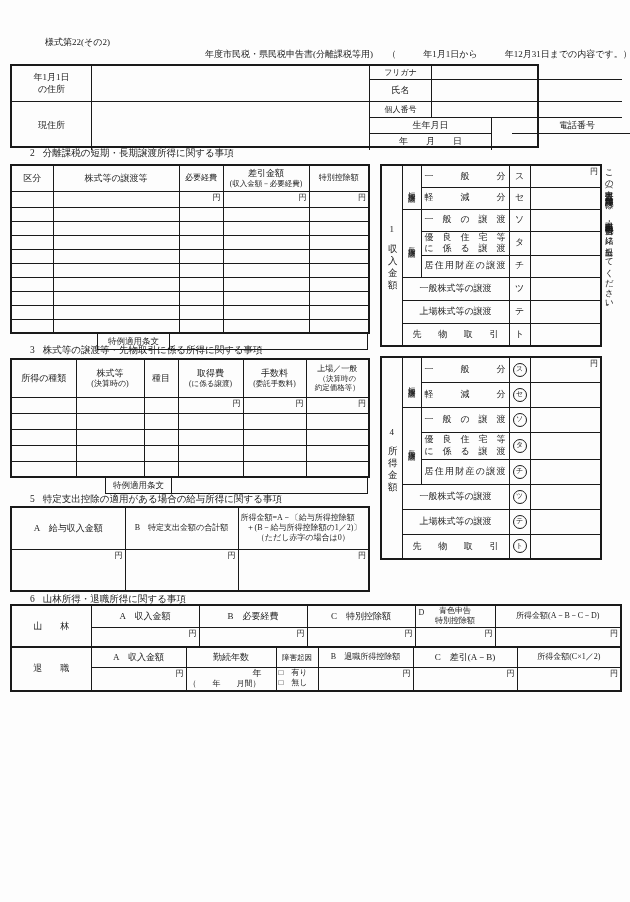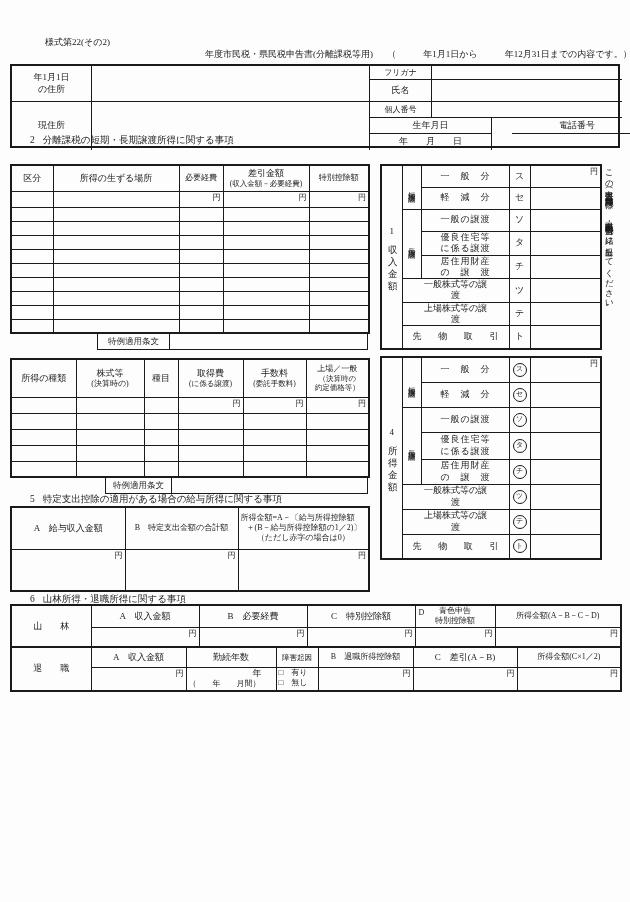--- a/index.html
+++ b/index.html
@@ -27,69 +27,69 @@
   .jst{text-align:justify;text-align-last:justify}
   .circ{display:inline-flex;width:12px;height:12px;border:1px solid #1a1a1a;border-radius:50%;
         align-items:center;justify-content:center;font-size:7px;line-height:1;background:#fdfdfd}
   .sidenote{writing-mode:vertical-rl;text-orientation:mixed;font-size:8.5px;letter-spacing:.5px;line-height:1.15}
   .tok{display:flex;box-sizing:border-box;border:1px solid #1a1a1a;border-top:none;background:#fdfdfd}
   .tok-label{border-right:1px solid #1a1a1a;display:flex;align-items:center;justify-content:center;
              font-size:8.5px;box-sizing:border-box;white-space:nowrap}
   .tok-value{flex:1}
   .vnum{font-size:9px}
   .vcell{text-align:center;padding:4px 0}
-  .itm{padding:0 19px}
+  .itm{padding:0 3px}
 </style>
 </head>
 <body>
 
 <div class="page">
 
   <div class="abs" style="left:45px;top:37px">様式第22(その2)</div>
   <div class="abs" style="left:205px;top:49px;white-space:nowrap">
     <span>年度市民税・県民税申告書(分離課税等用)</span>
     <span style="margin-left:12px">（　　　年1月1日から　　　年12月31日までの内容です。）</span>
   </div>
 
-  <div class="abs hdrbox" style="left:10px;top:64px;width:610px;height:84px">
+  <div class="abs hdrbox" style="left:10px;top:64px;width:529px;height:84px">
     <div class="cell br bb" style="left:0;top:0;width:80px;height:36px">
       <div>年1月1日</div>
       <div>の住所</div>
     </div>
     <div class="cell br bb" style="left:80px;top:0;width:278px;height:36px"></div>
     <div class="cell br" style="left:0;top:36px;width:80px;height:48px">現住所</div>
     <div class="cell br" style="left:80px;top:36px;width:278px;height:48px"></div>
 
     <div class="cell br bb s8" style="left:358px;top:0;width:62px;height:14px">フリガナ</div>
     <div class="cell bb" style="left:420px;top:0;width:190px;height:14px"></div>
     <div class="cell br bb" style="left:358px;top:14px;width:62px;height:22px">氏名</div>
     <div class="cell bb" style="left:420px;top:14px;width:190px;height:22px"></div>
     <div class="cell br bb s8" style="left:358px;top:36px;width:62px;height:16px">個人番号</div>
     <div class="cell bb" style="left:420px;top:36px;width:190px;height:16px"></div>
     <div class="cell br bb" style="left:358px;top:52px;width:122px;height:16px">生年月日</div>
     <div class="cell bb" style="left:500px;top:52px;width:130px;height:16px">電話番号</div>
     <div class="cell br" style="left:358px;top:68px;width:122px;height:16px">年　　月　　日</div>
     <div class="cell" style="left:480px;top:68px;width:130px;height:16px"></div>
   </div>
 
-  <div class="abs sec-title" style="left:30px;top:135px">
+  <div class="abs sec-title" style="left:30px;top:148px">
     <span class="sec-no">2</span><span>分離課税の短期・長期譲渡所得に関する事項</span>
   </div>
   <table class="abs" style="left:10px;top:164px;width:358px">
     <colgroup>
         <col style="width:42px">
         <col style="width:126px">
         <col style="width:44px">
         <col style="width:86px">
         <col style="width:60px">
       </colgroup>
     <tbody>
         <tr style="height:26px">
       <td class="c">区分</td>
-      <td class="c">所得の生ずる場所</td>
+      <td class="c">株式等の譲渡等</td>
       <td class="c s8">必要経費</td>
       <td class="c">
         <div>差引金額</div>
         <div class="s75">(収入金額－必要経費)</div>
       </td>
       <td class="c s8">特別控除額</td>
     </tr>
     <tr style="height:16px">
       <td></td>
       <td></td>
@@ -223,20 +223,23 @@
     <tr style="height:23px">
       <td class="jst itm" colspan="2" style="padding:0 10px">先物取引</td>
       <td class="c">ト</td>
       <td></td>
     </tr>
   </tbody>
     </table>
 
   <div class="abs sidenote" style="left:604px;top:164px;height:340px">この申告書(分離課税等用)は、市民税・県民税申告書と一緒に提出してください。</div>
 
+  <div class="abs sec-title" style="left:30px;top:345px">
+    <span class="sec-no">3</span><span>株式等の譲渡等・先物取引に係る所得に関する事項</span>
+  </div>
   <table class="abs" style="left:10px;top:358px;width:358px">
     <colgroup>
         <col style="width:65px">
         <col style="width:68px">
         <col style="width:34px">
         <col style="width:65px">
         <col style="width:63px">
         <col style="width:63px">
       </colgroup>
     <tbody>

